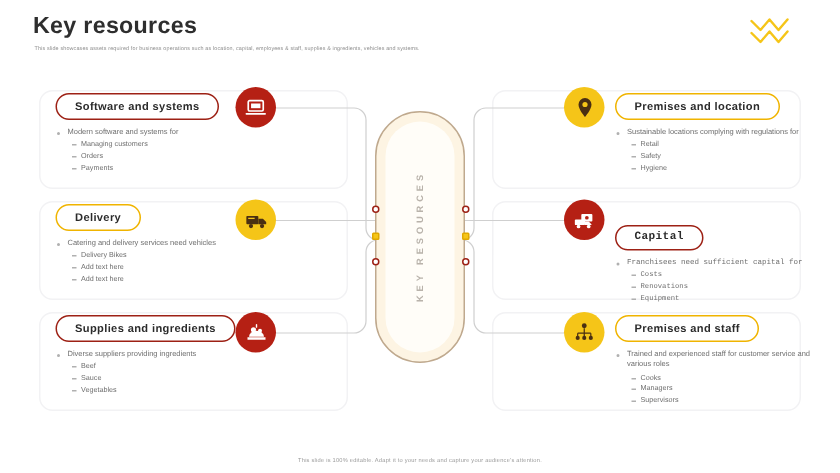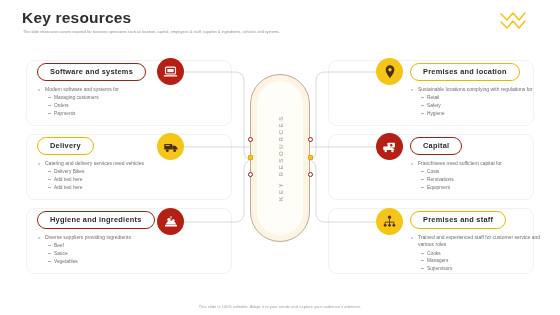--- a/index.html
+++ b/index.html
@@ -182,21 +182,21 @@
     <svg width="16" height="14" viewBox="0 0 26 20">
       <rect x="2" y="5" width="13" height="9" rx="1" fill="#4a2f12"></rect>
       <path d="M15 8 H20 L23.5 11.5 V14 H15 Z" fill="#4a2f12"></path>
       <circle cx="7" cy="16" r="2.3" fill="#4a2f12"></circle>
       <circle cx="19" cy="16" r="2.3" fill="#4a2f12"></circle>
       <rect x="4" y="7" width="7" height="1.4" fill="#f5c518"></rect>
     </svg>
   </div>
 
   <div class="item" style="left:37px;top:208px;width:155px;">
-    <div class="pill red">Hygiene and ingredients</div>
+    <div class="pill red">Supplies and ingredients</div>
     <div class="body">
       <div class="lead">Diverse suppliers providing ingredients</div>
       <ul class="subs">
         <li>Beef</li>
         <li>Sauce</li>
         <li>Vegetables</li>
       </ul>
     </div>
   </div>
   <div class="icon-circle red" style="left:157px;top:208px;">
@@ -230,21 +230,21 @@
   <div class="icon-circle red" style="left:376px;top:133px;">
     <svg width="16" height="14" viewBox="0 0 26 20">
       <rect x="9" y="3" width="12" height="8" rx="1" fill="#fff"></rect>
       <circle cx="15" cy="7" r="2" fill="#b52014"></circle>
       <rect x="2" y="9" width="11" height="6" rx="1" fill="#fff"></rect>
       <path d="M13 11 H17 L20 14 V15 H13 Z" fill="#fff"></path>
       <circle cx="6" cy="16.5" r="2" fill="#fff"></circle>
       <circle cx="17" cy="16.5" r="2" fill="#fff"></circle>
     </svg>
   </div>
-  <div class="item" style="left:410px;top:134px;width:150px;">
+  <div class="item" style="left:410px;top:146px;width:150px;font-family:Liberation Mono, monospace;">
     <div class="pill red">Capital</div>
     <div class="body">
       <div class="lead">Franchisees need sufficient capital for</div>
       <ul class="subs">
         <li>Costs</li>
         <li>Renovations</li>
         <li>Equipment</li>
       </ul>
     </div>
   </div>

